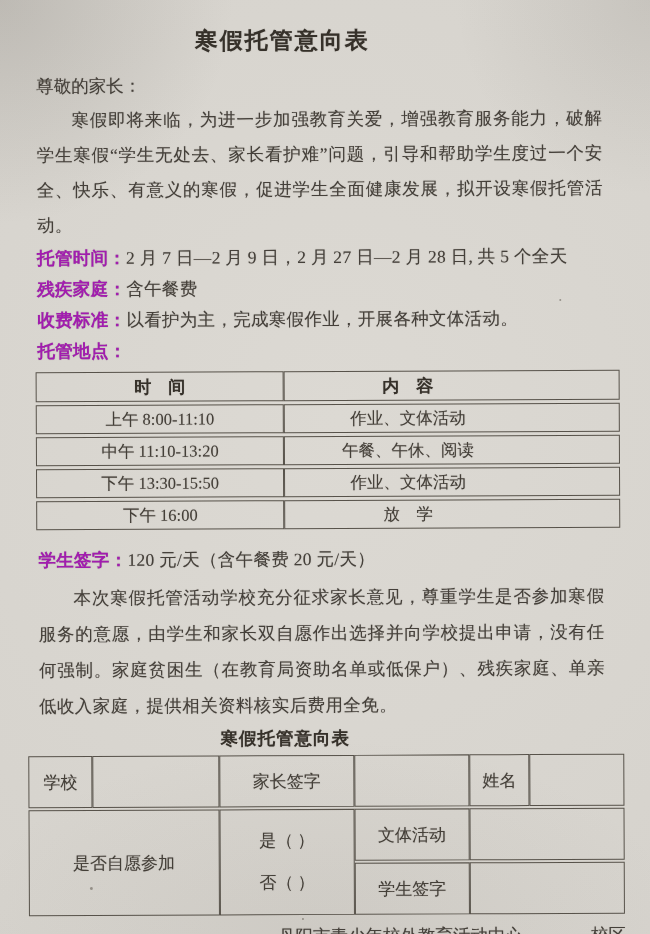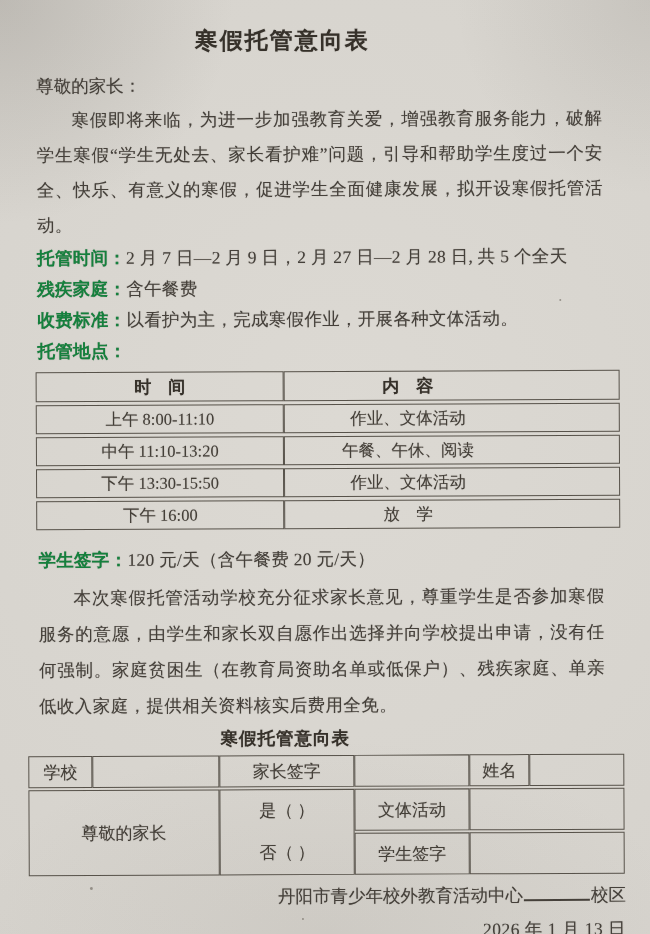--- a/index.html
+++ b/index.html
@@ -35,21 +35,21 @@
     font-size: 17.5px; line-height: 35px;
     text-align: justify; text-indent: 2em;
     letter-spacing: 0.4px;
   }
   .para.policy { line-height: 36px; }
   .info-line {
     margin: 0 46px 0 38px;
     font-size: 17.5px; line-height: 31px;
     letter-spacing: 0.3px;
   }
-  .label-b { font-weight: 700; color: #15803d; }
+  .label-b { font-weight: 700; color: #a21caf; }
   table { border-collapse: separate; border-spacing: 0 3px; }
   td {
     border: 1.5px solid #57524a;
     text-align: center; vertical-align: middle;
     font-size: 16.5px; color: #443f38;
     padding: 0;
   }
   .schedule-table {
     width: 584px; margin: 2px 0 0 36px;
     table-layout: fixed;
@@ -61,21 +61,21 @@
   .form-title {
     margin: 2px 112px 0 30px;
     text-align: center;
     font-size: 17.5px; font-weight: 700; color: #36312a;
     letter-spacing: 1px; line-height: 26px;
   }
   .intent-table {
     width: 596px; margin: 2px 0 0 27px;
     table-layout: fixed; border-spacing: 0 2px;
   }
-  .intent-table td { height: 32px; font-size: 17px; }
+  .intent-table td { height: 52px; font-size: 17px; }
   .intent-table td.lbl { font-weight: 400; color: #443f38; }
   .yesno div { line-height: 42px; height: 42px; }
   .footer-org {
     margin: 6px 26px 0 0;
     text-align: right; font-size: 17.5px; line-height: 26px;
   }
   .blank-line {
     display: inline-block; width: 66px; height: 1em;
     border-bottom: 2px solid #45403a;
     vertical-align: baseline; margin: 0 1px;
@@ -160,21 +160,21 @@
     <tbody>
         <tr>
       <td class="lbl">学校</td>
       <td></td>
       <td class="lbl">家长签字</td>
       <td></td>
       <td class="lbl">姓名</td>
       <td></td>
     </tr>
     <tr>
-      <td colspan="2" rowspan="2" class="lbl">尊敬的家长</td>
+      <td colspan="2" rowspan="2" class="lbl">是否自愿参加</td>
       <td rowspan="2" class="yesno">
         <div>是（ ）</div>
         <div>否（ ）</div>
       </td>
       <td class="lbl">文体活动</td>
       <td colspan="2"></td>
     </tr>
     <tr>
       <td class="lbl">学生签字</td>
       <td colspan="2"></td>

